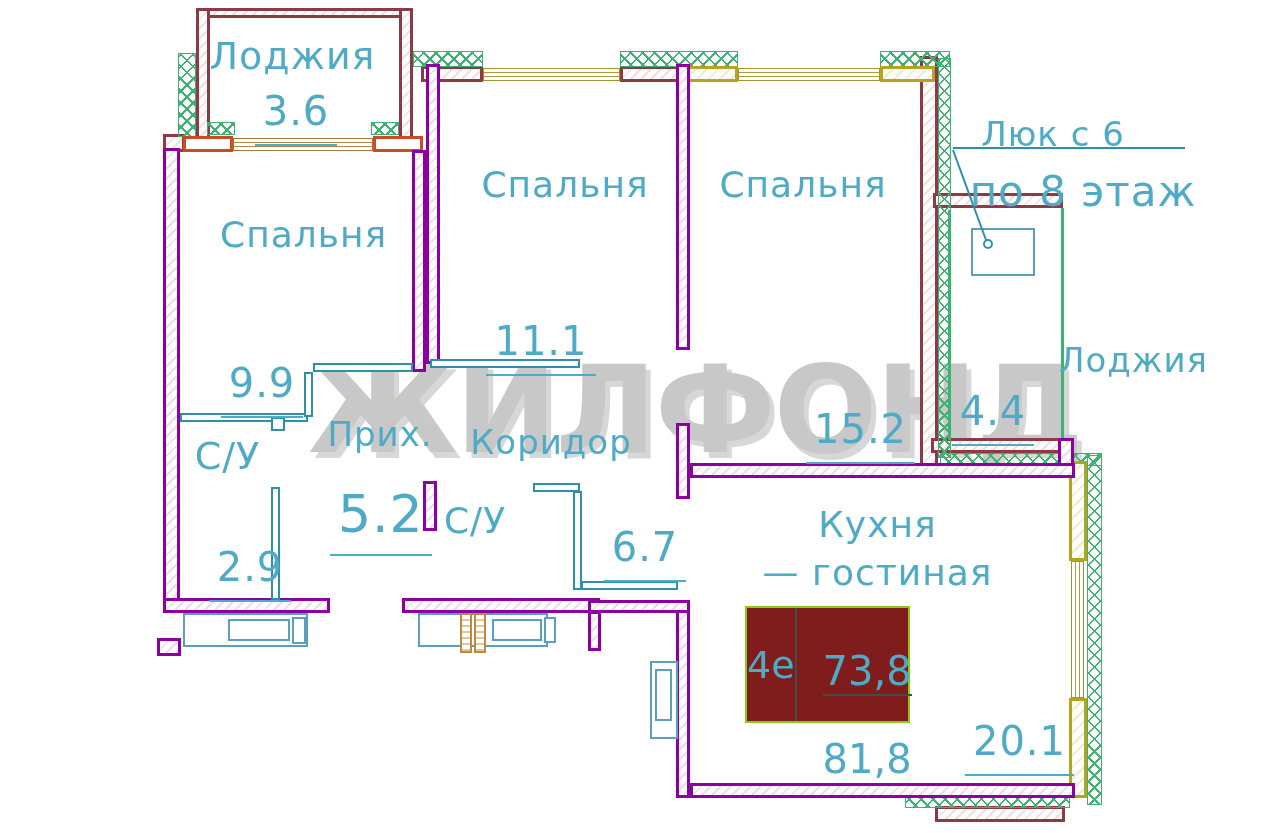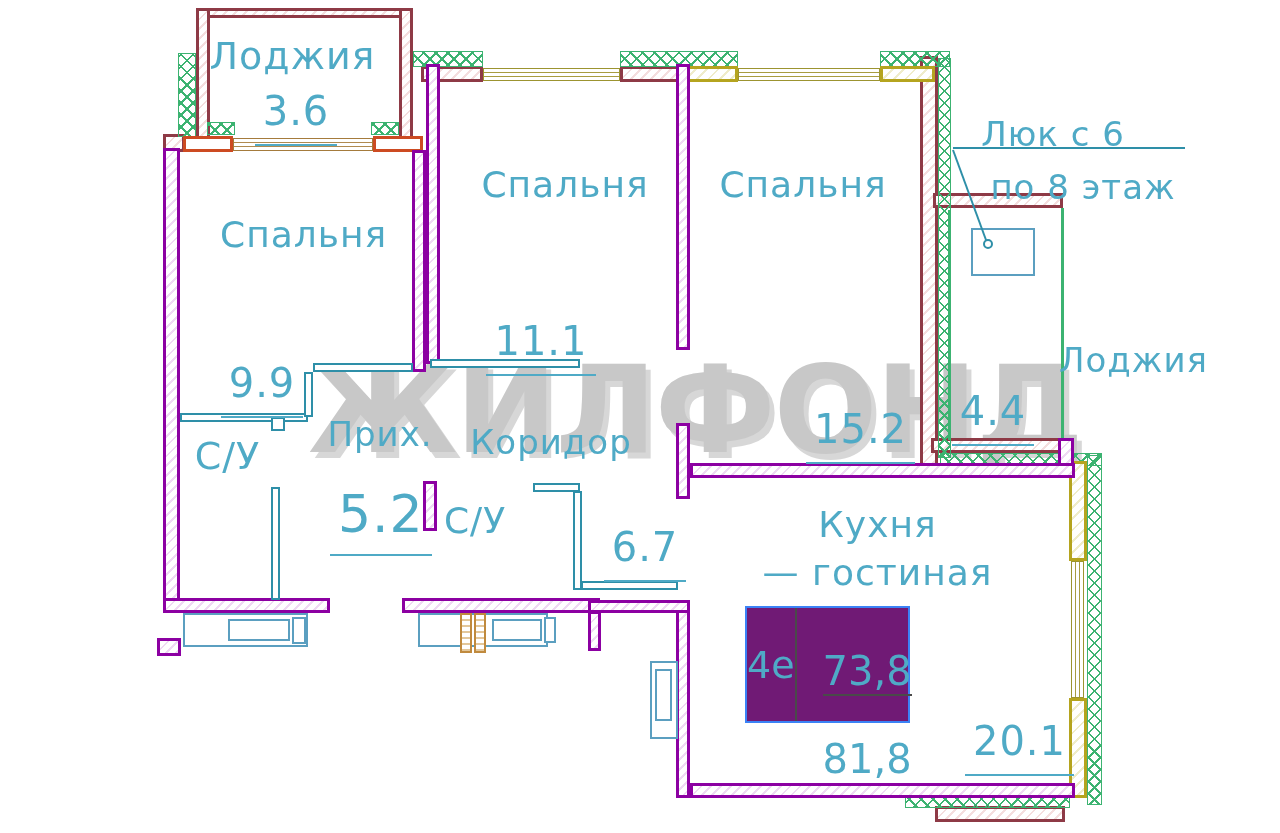--- a/index.html
+++ b/index.html
@@ -25,21 +25,21 @@
   .tl{background:#2E8FA8;z-index:4;}
   
   .lbl{position:absolute;color:#4FAAC6;text-align:center;white-space:nowrap;z-index:5;
        font-weight:400;letter-spacing:1px;margin-top:14px;}
   .num{display:inline-block;border-bottom:2px solid #4FAAC6;padding:0 8px 10px;}
   #watermark{position:absolute;left:308px;top:330px;width:670px;height:160px;z-index:2;
        color:#c8c8c8;font-size:122px;font-weight:bold;letter-spacing:-2px;line-height:160px;
        text-align:center;text-shadow:5px 6px 0 rgba(110,110,110,0.28);}
   
   #infobox{position:absolute;left:745px;top:606px;width:161px;height:113px;z-index:5;
-       border:2px solid #3b82f6;display:flex;background:#701a75;gap:26px;}
+       border:2px solid #84cc16;display:flex;background:#7f1d1d;gap:26px;}
   #infobox .cell-l{width:55px;border-right:2px solid #4A4A4A;display:flex;align-items:center;
        justify-content:center;color:#4FAAC6;font-size:38px;}
   #infobox .cell-r{flex:1;display:flex;flex-direction:column;}
   #infobox .cell-r div{flex:1;display:flex;align-items:center;justify-content:center;
        color:#4FAAC6;font-size:40px;margin-top:40px;}
   #infobox .cell-r div:first-child{border-bottom:2px solid #4A4A4A;}
   svg.overlay{position:absolute;left:0;top:0;z-index:4;}
 </style>
 </head>
 <body>
@@ -135,26 +135,27 @@
   <div class="lbl" style="left:220px;top:200px;width:165px;font-size:36px">Спальня</div>
   <div class="lbl" style="left:212px;top:346px;width:100px;font-size:40px"><span class="num">9.9</span></div>
 
   <div class="lbl" style="left:475px;top:150px;width:180px;font-size:36px">Спальня</div>
   <div class="lbl" style="left:486px;top:304px;width:110px;font-size:40px"><span class="num">11.1</span></div>
 
   <div class="lbl" style="left:718px;top:150px;width:170px;font-size:36px">Спальня</div>
   <div class="lbl" style="left:806px;top:392px;width:105px;font-size:40px"><span class="num">15.2</span></div>
 
   <div class="lbl" style="left:958px;top:100px;width:190px;font-size:34px">Люк с 6</div>
-  <div class="lbl" style="left:958px;top:153px;width:250px;font-size:34px">по 8 этаж</div>
+  <div class="lbl" style="left:958px;top:153px;width:250px;font-size:42px">по 8 этаж</div>
 
   <div class="lbl" style="left:1056px;top:326px;width:155px;font-size:34px">Лоджия</div>
   <div class="lbl" style="left:943px;top:374px;width:100px;font-size:40px"><span class="num">4.4</span></div>
 
   <div class="lbl" style="left:180px;top:420px;width:95px;font-size:38px">С/У</div>
+  <div class="lbl" style="left:200px;top:530px;width:100px;font-size:40px"><span class="num">2.9</span></div>
 
   <div class="lbl" style="left:325px;top:400px;width:110px;font-size:34px">Прих.</div>
   <div class="lbl" style="left:330px;top:470px;width:100px;font-size:52px"><span class="num">5.2</span></div>
 
   <div class="lbl" style="left:462px;top:408px;width:178px;font-size:34px">Коридор</div>
   <div class="lbl" style="left:595px;top:510px;width:100px;font-size:40px"><span class="num">6.7</span></div>
 
   <div class="lbl" style="left:430px;top:486px;width:90px;font-size:36px">С/У</div>
 
   <div class="lbl" style="left:745px;top:538px;width:265px;font-size:36px">— гостиная</div>

